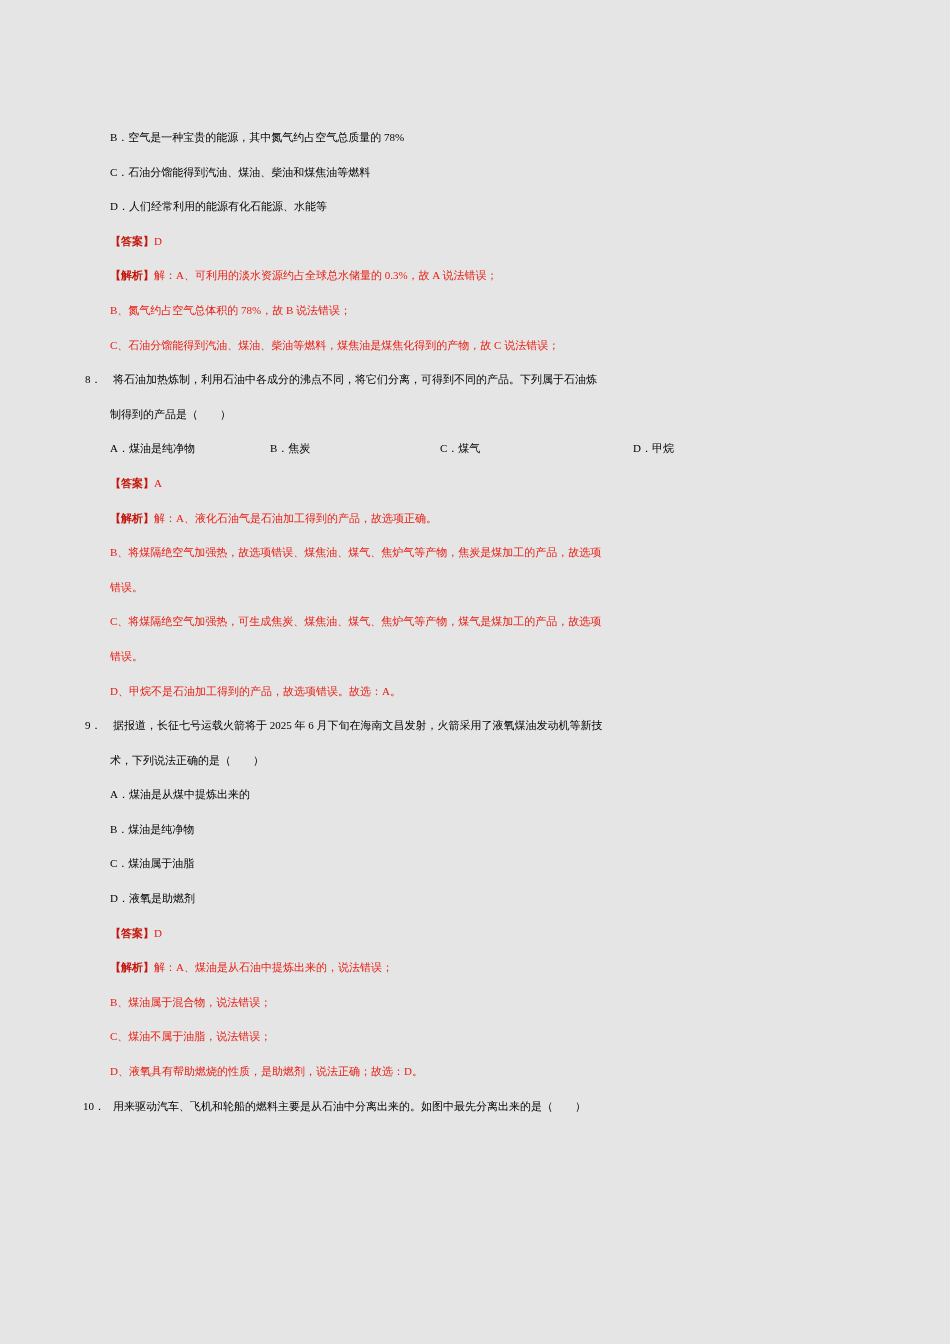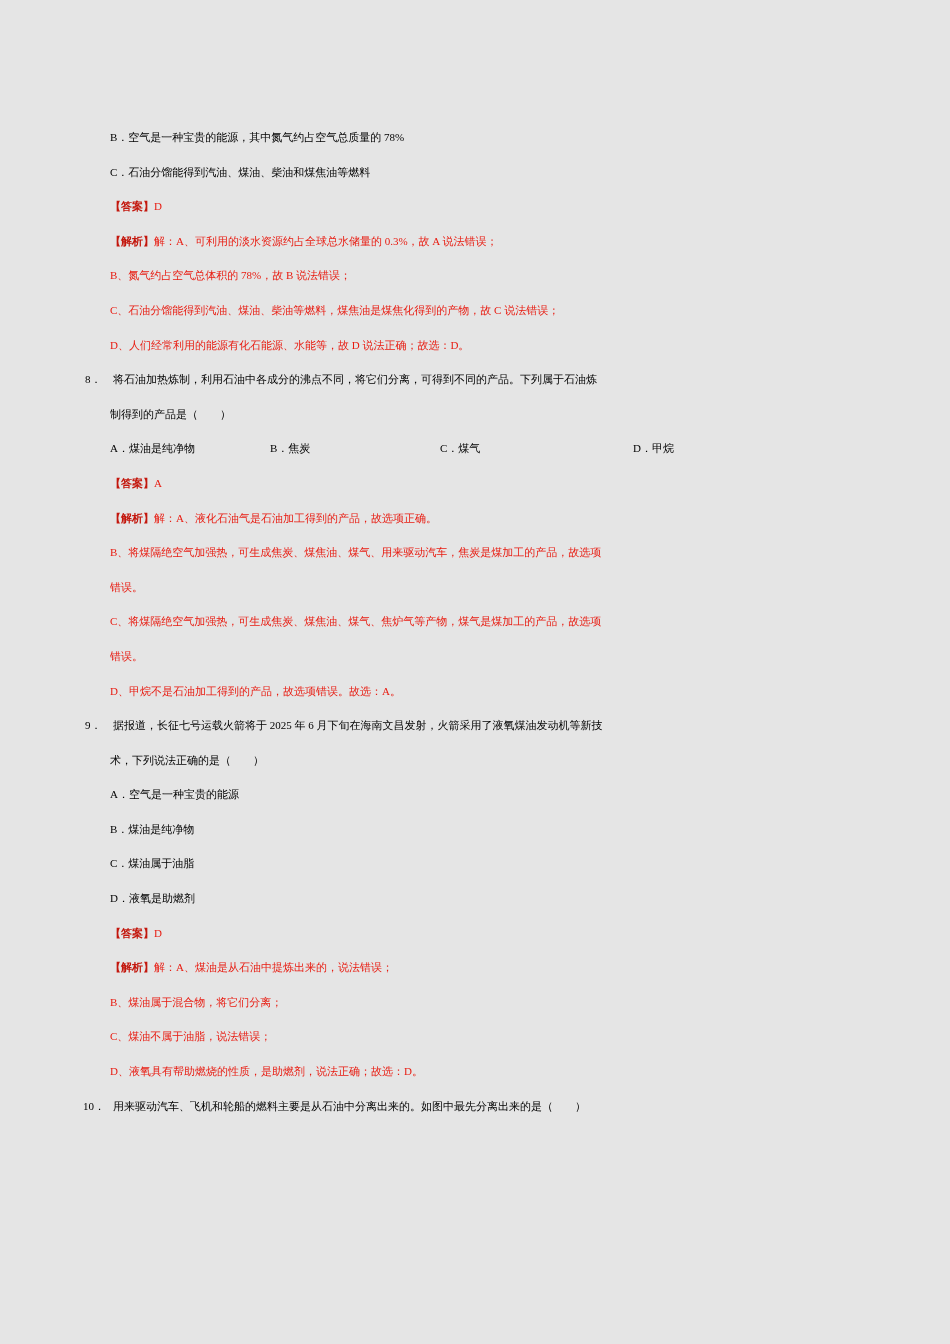--- a/index.html
+++ b/index.html
@@ -32,72 +32,72 @@
   .optD { display: inline-block; margin-left: 28px; }
 </style>
 </head>
 <body>
 
 <div class="page">
   <div class="doc">
 
     <div class="ln">B．空气是一种宝贵的能源，其中氮气约占空气总质量的 78%</div>
     <div class="ln">C．石油分馏能得到汽油、煤油、柴油和煤焦油等燃料</div>
+    <div class="ln">D．人们经常利用的能源有化石能源、水能等</div>
 
     <div class="ln">
       <span class="lbl">【答案】</span><span class="red">D</span>
     </div>
 
     <div class="ln red">
       <span class="lbl">【解析】</span><span>解：A、可利用的淡水资源约占全球总水储量的 0.3%，故 A 说法错误；</span>
     </div>
     <div class="ln red">B、氮气约占空气总体积的 78%，故 B 说法错误；</div>
     <div class="ln red">C、石油分馏能得到汽油、煤油、柴油等燃料，煤焦油是煤焦化得到的产物，故 C 说法错误；</div>
-    <div class="ln red">D、人们经常利用的能源有化石能源、水能等，故 D 说法正确；故选：D。</div>
 
     <div class="ln qnum">
       <span class="qno">8．</span><span>将石油加热炼制，利用石油中各成分的沸点不同，将它们分离，可得到不同的产品。下列属于石油炼</span>
     </div>
     <div class="ln">制得到的产品是（　　）</div>
 
     <div class="ln">
       <span class="optA">A．煤油是纯净物</span><span class="optB">B．焦炭</span><span class="optC">C．煤气</span><span class="optD">D．甲烷</span>
     </div>
 
     <div class="ln">
       <span class="lbl">【答案】</span><span class="red">A</span>
     </div>
 
     <div class="ln red">
       <span class="lbl">【解析】</span><span>解：A、液化石油气是石油加工得到的产品，故选项正确。</span>
     </div>
-    <div class="ln red">B、将煤隔绝空气加强热，可生成焦炭、煤焦油、煤气、用来驱动汽车，焦炭是煤加工的产品，故选项</div>
+    <div class="ln red">B、将煤隔绝空气加强热，故选项错误、煤焦油、煤气、焦炉气等产物，焦炭是煤加工的产品，故选项</div>
     <div class="ln red">错误。</div>
     <div class="ln red">C、将煤隔绝空气加强热，可生成焦炭、煤焦油、煤气、焦炉气等产物，煤气是煤加工的产品，故选项</div>
     <div class="ln red">错误。</div>
     <div class="ln red">D、甲烷不是石油加工得到的产品，故选项错误。故选：A。</div>
 
     <div class="ln qnum">
       <span class="qno">9．</span><span>据报道，长征七号运载火箭将于 2025 年 6 月下旬在海南文昌发射，火箭采用了液氧煤油发动机等新技</span>
     </div>
     <div class="ln">术，下列说法正确的是（　　）</div>
 
-    <div class="ln">A．空气是一种宝贵的能源</div>
+    <div class="ln">A．煤油是从煤中提炼出来的</div>
     <div class="ln">B．煤油是纯净物</div>
     <div class="ln">C．煤油属于油脂</div>
     <div class="ln">D．液氧是助燃剂</div>
 
     <div class="ln">
       <span class="lbl">【答案】</span><span class="red">D</span>
     </div>
 
     <div class="ln red">
       <span class="lbl">【解析】</span><span>解：A、煤油是从石油中提炼出来的，说法错误；</span>
     </div>
-    <div class="ln red">B、煤油属于混合物，将它们分离；</div>
+    <div class="ln red">B、煤油属于混合物，说法错误；</div>
     <div class="ln red">C、煤油不属于油脂，说法错误；</div>
     <div class="ln red">D、液氧具有帮助燃烧的性质，是助燃剂，说法正确；故选：D。</div>
 
     <div class="ln qnum10">
       <span class="qno10">10．</span><span>用来驱动汽车、飞机和轮船的燃料主要是从石油中分离出来的。如图中最先分离出来的是（　　）</span>
     </div>
 
   </div>
 </div>
 

